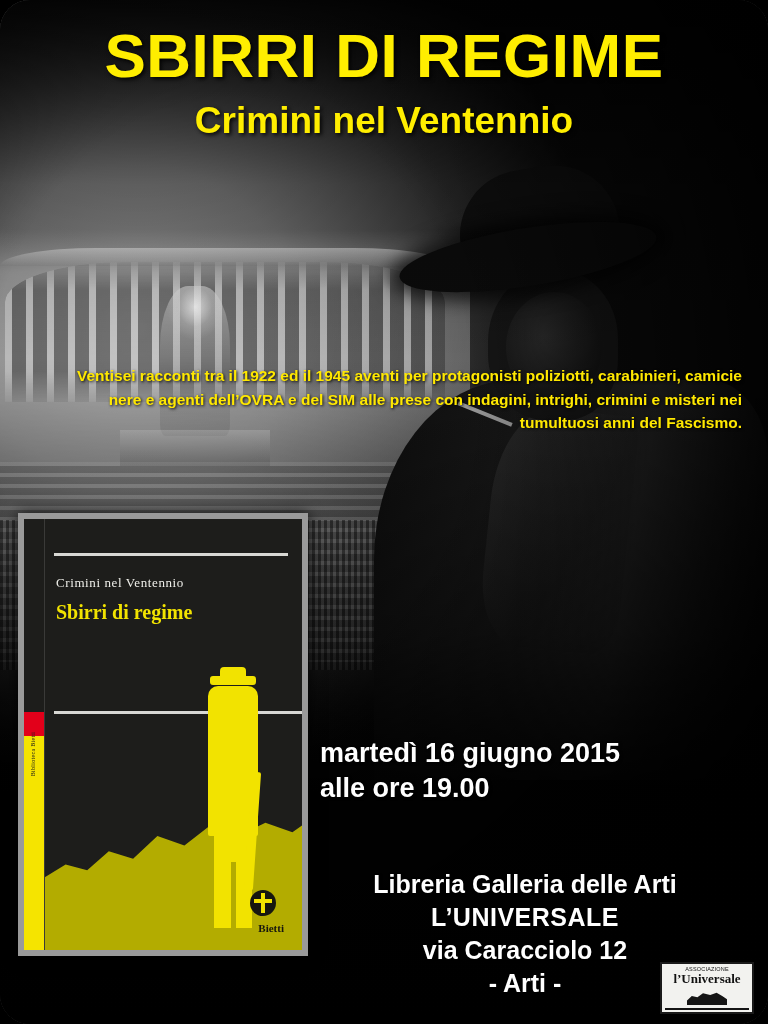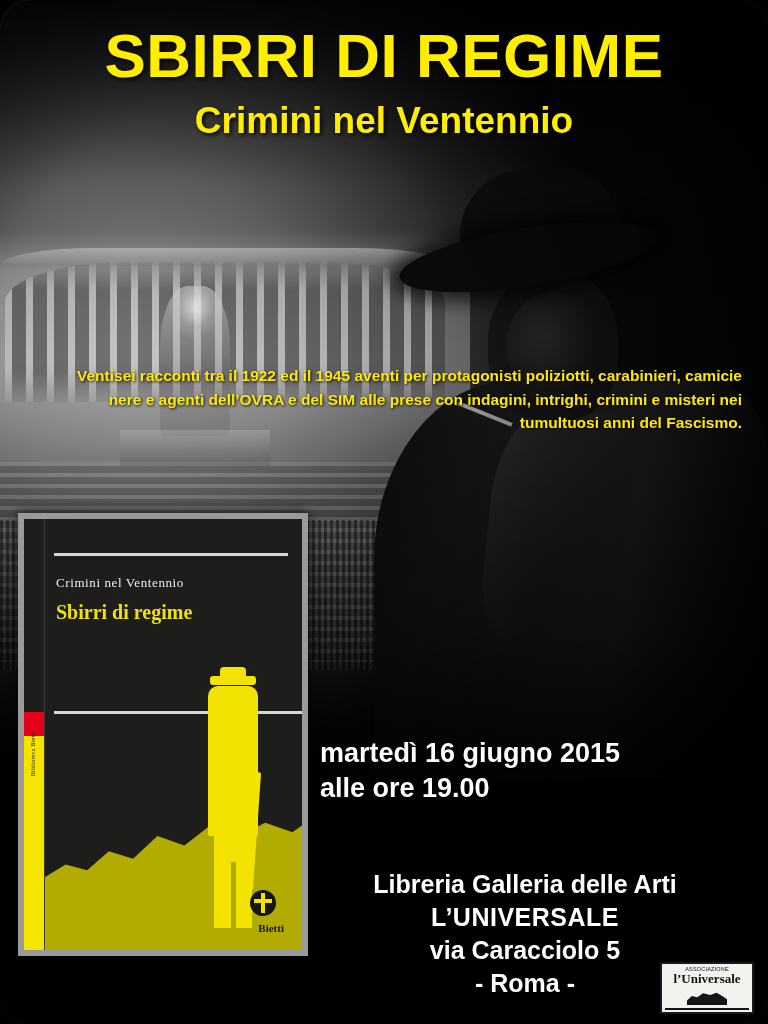--- a/index.html
+++ b/index.html
@@ -571,22 +571,22 @@
   </div>
 
   <div class="event-when">
     <div>martedì 16 giugno 2015</div>
     <div>alle ore 19.00</div>
   </div>
 
   <div class="event-where">
     <div>Libreria Galleria delle Arti</div>
     <div class="line2">L’UNIVERSALE</div>
-    <div>via Caracciolo 5</div>
-    <div>- Roma -</div>
+    <div>via Caracciolo 12</div>
+    <div>- Arti -</div>
   </div>
 
   <div class="logo">
     <div class="logo-small">ASSOCIAZIONE</div>
     <div class="logo-name">l’Universale</div>
     <div class="logo-mark">
       <div class="animal"></div>
     </div>
     <div class="logo-rule"></div>
   </div>

